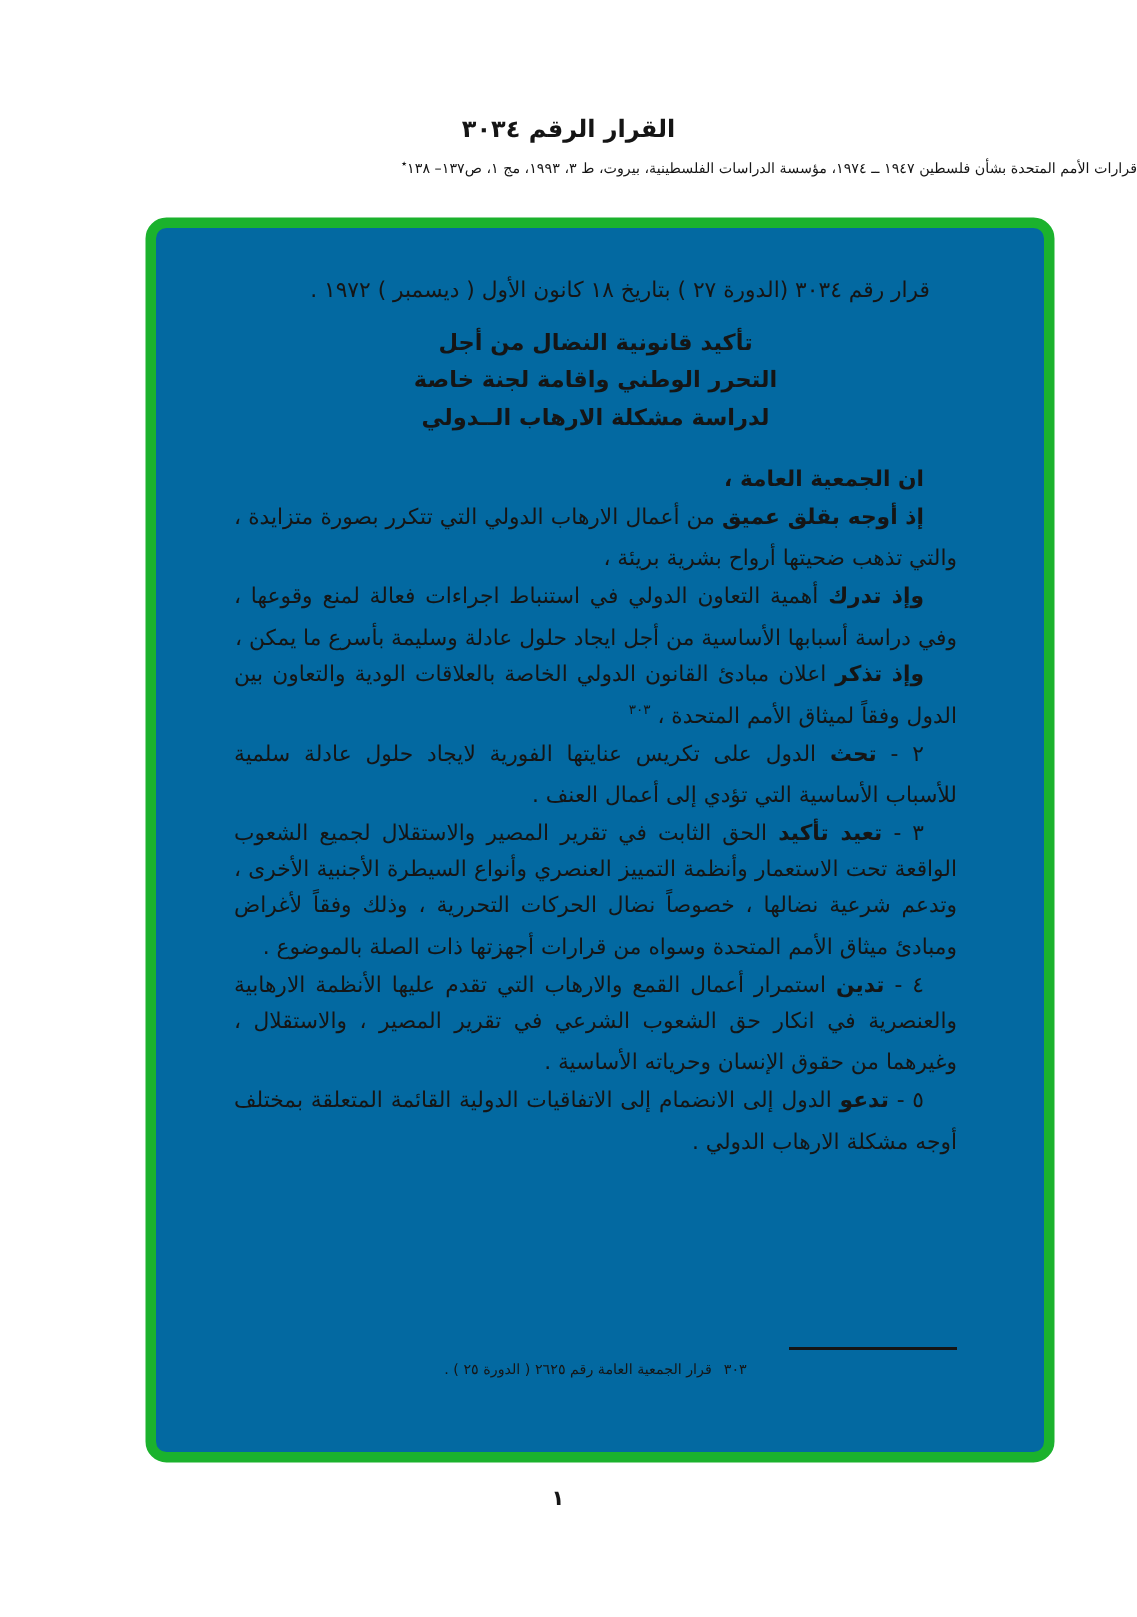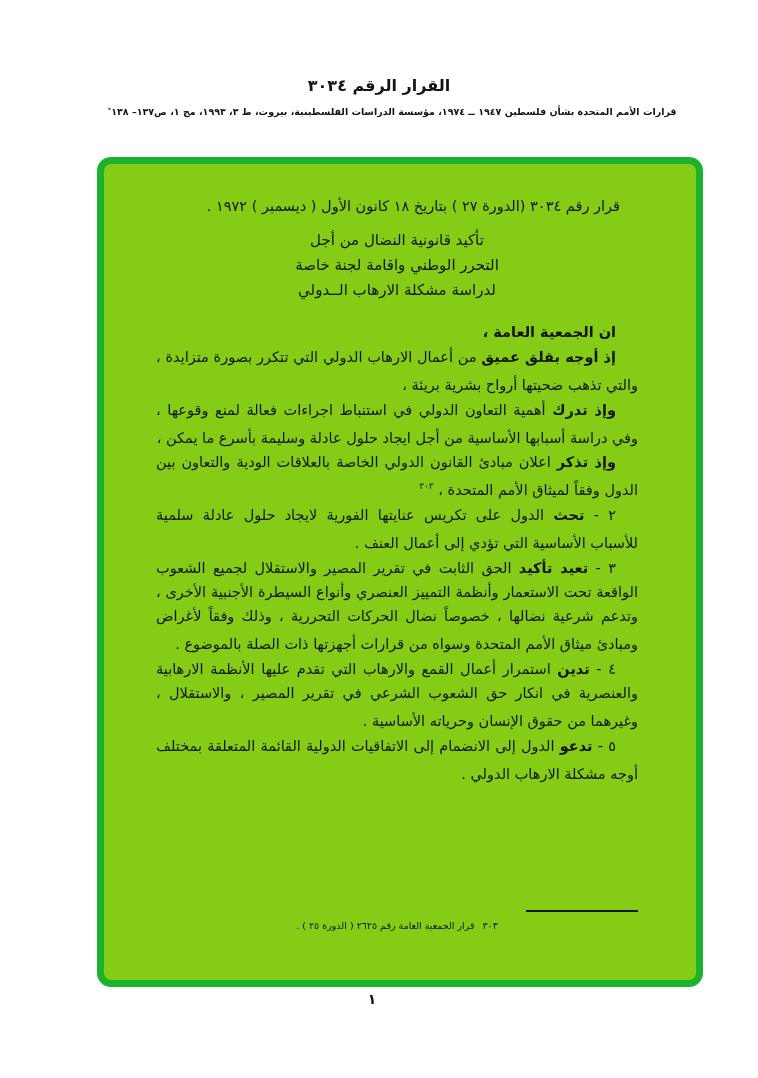--- a/index.html
+++ b/index.html
@@ -11,44 +11,44 @@
     position:relative;
     overflow:hidden;
   }
   .doc-title {
     position:absolute; top:76px; left:0; right:0;
     text-align:center; direction:rtl;
     font-weight:bold; font-size:16px; letter-spacing:0.5px;
   }
   .doc-source {
     position:absolute; top:105px; left:0; right:0;
-    text-align:center; direction:rtl;
-    font-weight:bold; font-size:9.5px;
+    text-align:right; direction:rtl;
+    font-weight:normal; font-size:9.5px;
     white-space:nowrap;
     padding-left:26px;
   }
   .doc-source sup { font-size:7px; vertical-align:super; }
   .green-box {
-    position:absolute; left:97px; top:157px;
+    position:absolute; left:97px; top:145px;
     width:606px; height:830px;
     border:7px solid #1bb22d;
     border-radius:14px;
-    background:#84cc16;
+    background:#0369a1;
     direction:rtl;
     display:flex; flex-direction:column;
     padding:30px 58px 48px 52px;
   }
   .intro {
     font-size:14.5px; line-height:24px;
     text-align:justify; text-indent:18px;
   }
   .res-heading {
     margin-top:10px;
     text-align:center;
-    font-weight:normal; font-size:15px; line-height:25px;
+    font-weight:bold; font-size:15px; line-height:25px;
   }
   .para {
     font-size:14.5px; line-height:24px;
     text-align:justify; text-indent:22px;
     margin-top:1px;
   }
   .para.opening { margin-top:13px; }
   .para .lead { font-weight:bold;margin-top:45px; }
   .para sup { font-size:9px; vertical-align:super; }
   .footnote-block { margin-top:auto; }

